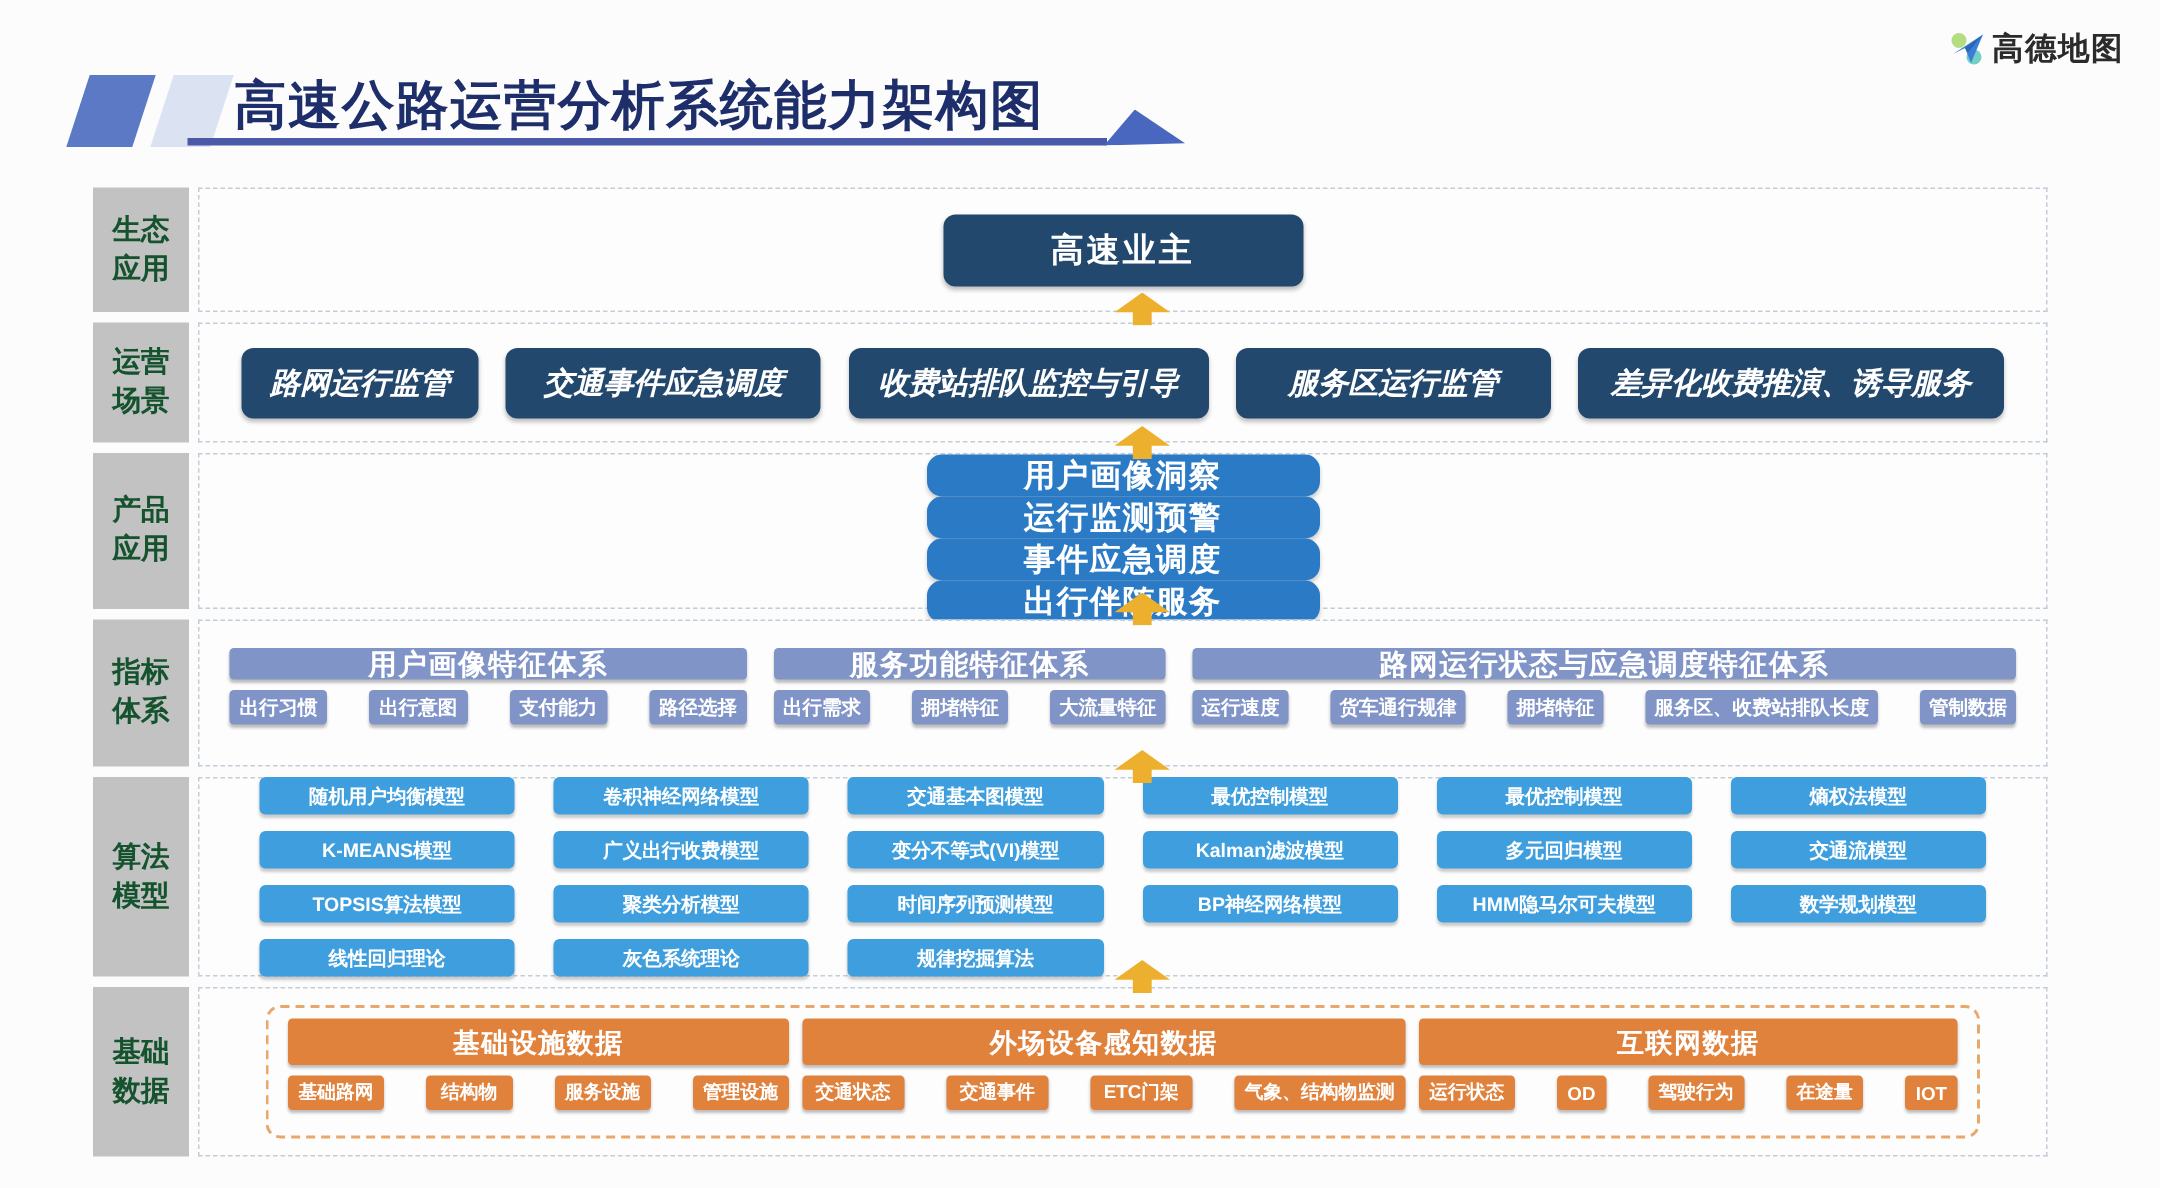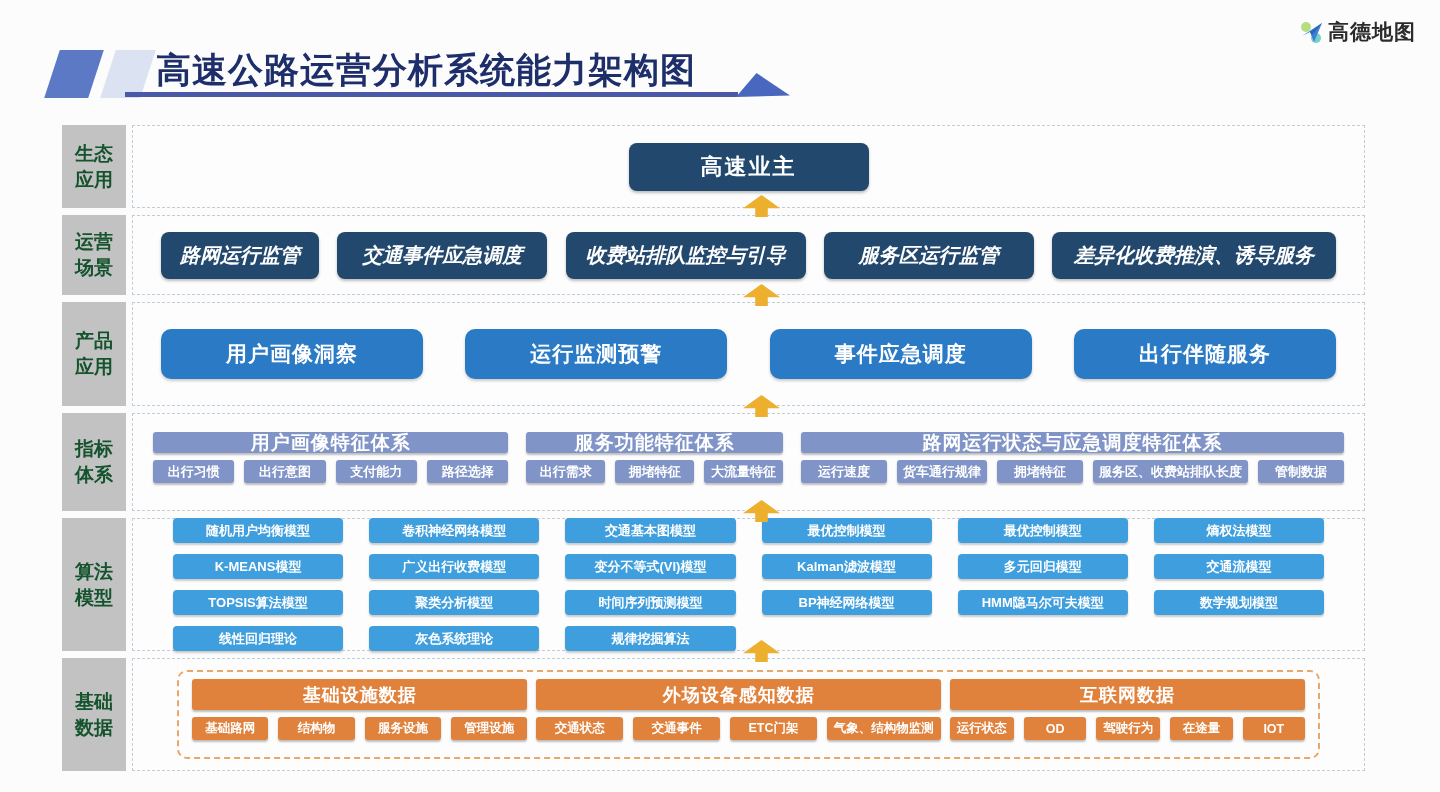--- a/index.html
+++ b/index.html
@@ -37,32 +37,32 @@
   .eco-content { display:flex; align-items:center; justify-content:center; }
   .navy-box { background:#23486e; color:#fff; font-weight:bold; border-radius:8px;
               display:flex; align-items:center; justify-content:center;
               box-shadow:0 2px 3px rgba(0,0,0,.25); }
   .eco-box { width:240px; height:48px; font-size:22px; letter-spacing:2px; }
   
   .scene-content { display:flex; align-items:center; justify-content:space-between; padding:0 28px; }
   .scene-box { height:47px; font-size:20px; white-space:nowrap; padding:0 10px;font-style:italic; }
   .sw1{width:158px;} .sw2{width:210px;} .sw3{width:240px;} .sw4{width:210px;} .sw5{width:284px;}
   
-  .product-content { display:flex; align-items:center; justify-content:space-between; padding:0 28px; }
+  .product-content { display:flex; align-items:center; justify-content:space-between; padding:0 28px;flex-direction:column; }
   .blue-box { width:262px; height:50px; background:#2b7ac5; color:#fff; font-size:21px; font-weight:bold;
               border-radius:10px; display:flex; align-items:center; justify-content:center;
               box-shadow:0 2px 3px rgba(0,0,0,.2); letter-spacing:1px; }
   
   .ind-content { display:flex; gap:18px; padding:18px 20px 0 20px; }
   .ind-group { display:flex; flex-direction:column; flex-basis:0; }
   .g1{flex-grow:36;} .g2{flex-grow:26;} .g3{flex-grow:55;}
   .peri-header { height:21px; background:#8094c8; color:#fff; font-size:19px; font-weight:bold;
                  display:flex; align-items:center; justify-content:center; border-radius:3px;
                  box-shadow:0 2px 2px rgba(0,0,0,.25); letter-spacing:1px; }
-  .chip-row { display:flex; gap:10px; margin-top:7px; }
+  .chip-row { display:flex; gap:28px; margin-top:7px; }
   .peri-chip { flex:1 1 0; height:23px; background:#8094c8; color:#fff; font-size:13px; font-weight:bold;
                display:flex; align-items:center; justify-content:center; border-radius:3px;
                white-space:nowrap; padding:0 6px; box-shadow:0 2px 2px rgba(0,0,0,.25); }
   
   .algo-content { display:grid; grid-template-columns:repeat(6,1fr); column-gap:26px; row-gap:11px;
                   padding:21px 40px; align-content:center; }
   .algo-btn { height:25px; background:#3f9fde; color:#fff; font-size:13px; font-weight:bold;
               display:flex; align-items:center; justify-content:center; border-radius:4px;
               white-space:nowrap; box-shadow:0 2px 2px rgba(0,0,0,.2); }
   

